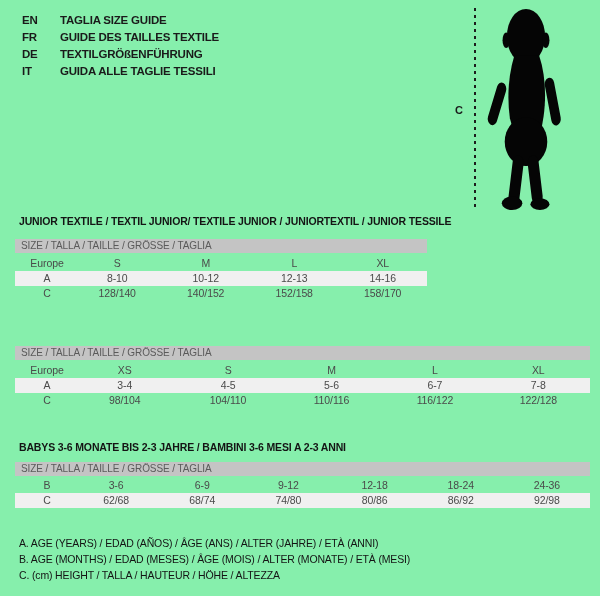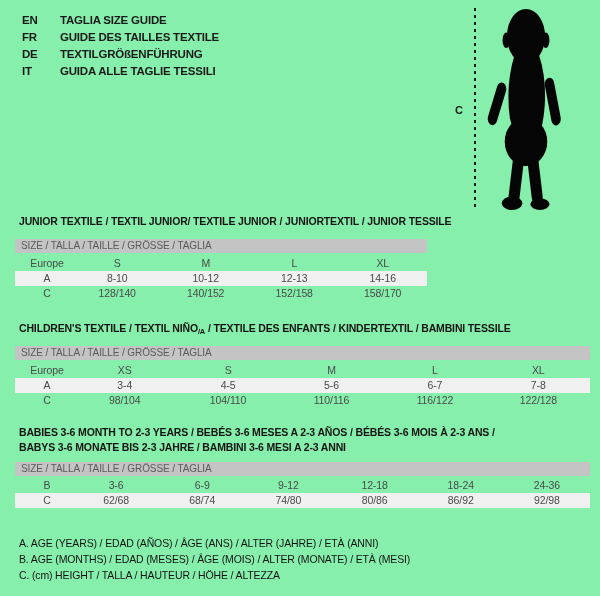--- a/index.html
+++ b/index.html
@@ -113,23 +113,20 @@
     <span class="cc">14-16</span>
   </div>
   <div class="trow g5 w1" style="top:286px">
     <span class="c0">C</span>
     <span class="cc">128/140</span>
     <span class="cc">140/152</span>
     <span class="cc">152/158</span>
     <span class="cc">158/170</span>
   </div>
 
-  <div class="section-title" style="top:322px">
-    <span>CHILDREN'S TEXTILE / TEXTIL NIÑO</span><span class="sub">/A</span><span> / TEXTILE DES ENFANTS / KINDERTEXTIL / BAMBINI TESSILE</span>
-  </div>
   <div class="size-bar w2" style="top:346px">SIZE / TALLA / TAILLE / GRÖSSE / TAGLIA</div>
   <div class="trow g6 w2" style="top:363px">
     <span class="c0">Europe</span>
     <span class="cc">XS</span>
     <span class="cc">S</span>
     <span class="cc">M</span>
     <span class="cc">L</span>
     <span class="cc">XL</span>
   </div>
   <div class="trow g6 w2 alt" style="top:378px">
@@ -142,21 +139,20 @@
   </div>
   <div class="trow g6 w2" style="top:393px">
     <span class="c0">C</span>
     <span class="cc">98/104</span>
     <span class="cc">104/110</span>
     <span class="cc">110/116</span>
     <span class="cc">116/122</span>
     <span class="cc">122/128</span>
   </div>
 
-  <div class="section-title" style="top:426px">BABIES 3-6 MONTH TO 2-3 YEARS / BEBÉS 3-6 MESES A 2-3 AÑOS / BÉBÉS 3-6 MOIS À 2-3 ANS /</div>
   <div class="section-title" style="top:441px">BABYS 3-6 MONATE BIS 2-3 JAHRE / BAMBINI 3-6 MESI A 2-3 ANNI</div>
   <div class="size-bar w2" style="top:462px">SIZE / TALLA / TAILLE / GRÖSSE / TAGLIA</div>
   <div class="trow g7 w2" style="top:478px">
     <span class="c0">B</span>
     <span class="cc">3-6</span>
     <span class="cc">6-9</span>
     <span class="cc">9-12</span>
     <span class="cc">12-18</span>
     <span class="cc">18-24</span>
     <span class="cc">24-36</span>

